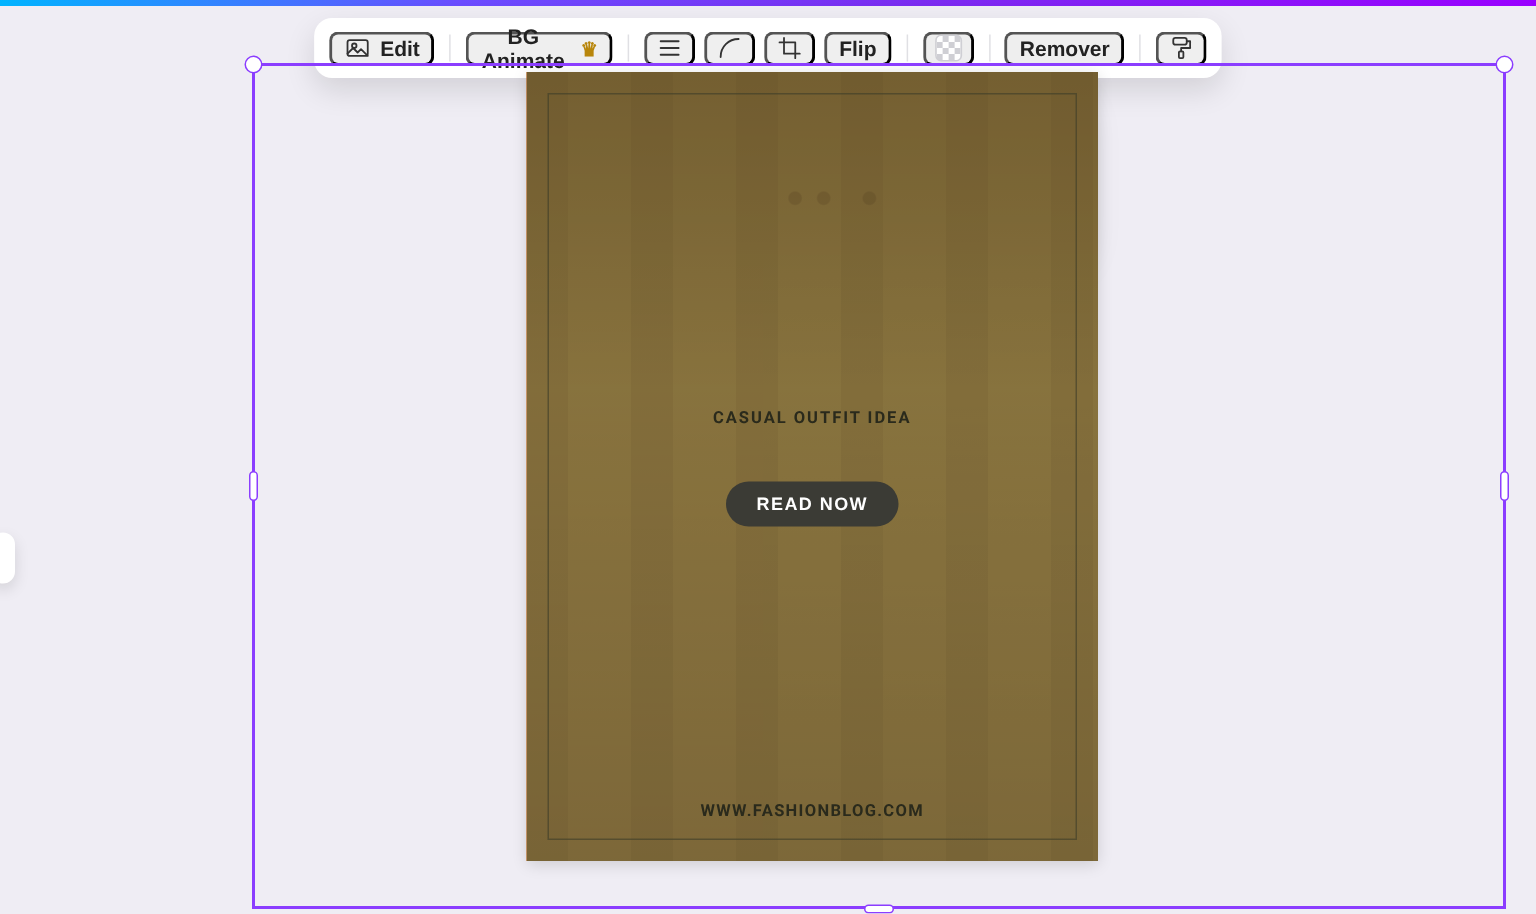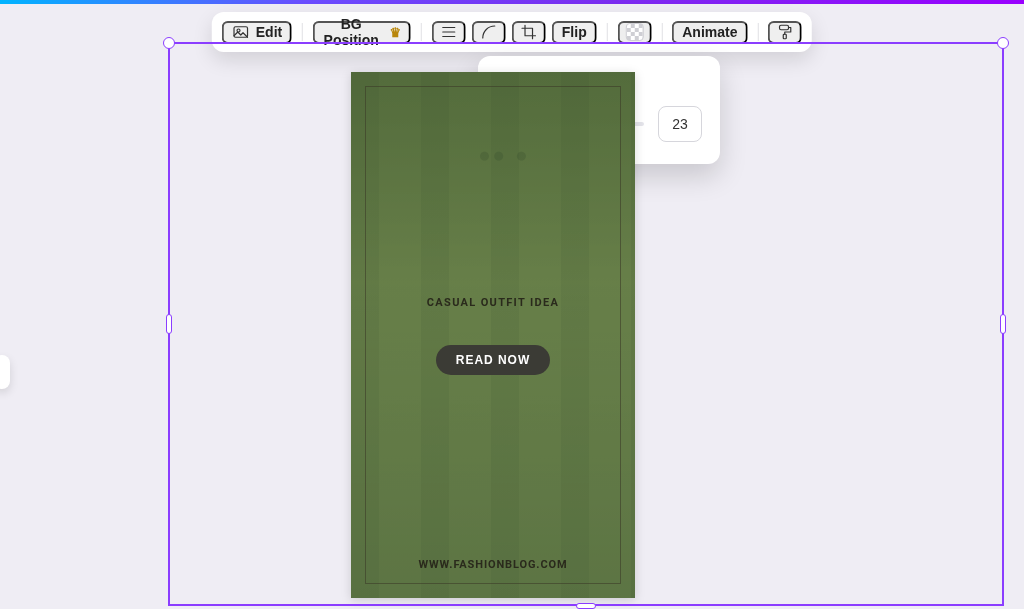--- a/index.html
+++ b/index.html
@@ -31,22 +31,22 @@
   .sel-side {
     position: absolute; width: 6px; height: 20px; background: #fff; border: 1.5px solid #8b3dff; border-radius: 3px;
     top: 50%; transform: translateY(-50%);
   }
   .sel-s-l { left: -4px; }
   .sel-s-r { right: -4px; }
   .sel-bot { position: absolute; left: 50%; bottom: -5px; transform: translateX(-50%); width: 20px; height: 6px; background: #fff; border: 1.5px solid #8b3dff; border-radius: 3px; }
 
   
   .design {
-    position: absolute; left: 351px; top: 72px; width: 284px; height: 526px;
-    background: #22c55e;
+    position: absolute; left: 351px; top: 48px; width: 381px; height: 526px;
+    background: #f97316;
     overflow: hidden;
     box-shadow: 0 2px 10px rgba(0,0,0,.15);
   }
   .design-bg {
     position: absolute; inset: 0;
     background:
       radial-gradient(circle at 52% 16%, rgba(0,0,0,.25) 0 4px, transparent 5px),
       radial-gradient(circle at 60% 16%, rgba(0,0,0,.25) 0 4px, transparent 5px),
       radial-gradient(circle at 47% 16%, rgba(0,0,0,.25) 0 4px, transparent 5px),
       linear-gradient(180deg, rgba(0,0,0,.35), rgba(0,0,0,.08) 40%, rgba(0,0,0,.35) 100%),
@@ -152,21 +152,21 @@
           <circle class="stroke" cx="9" cy="10" r="2"></circle>
           <path class="stroke" d="M3 17l5-5 4 4 3-3 6 6"></path>
         </svg>
     </span>
     <span>Edit</span>
   </button>
 
   <div class="tb-sep"></div>
 
   <button class="tb-item">
-    <span>BG Position</span>
+    <span>BG Animate</span>
     <span class="crown">♛</span>
   </button>
 
   <div class="tb-sep"></div>
 
   <button class="tb-item icon-only">
     <span>
       <svg class="icon" viewBox="0 0 24 24">
         <line class="stroke" x1="4" y1="6" x2="20" y2="6" stroke-width="3"></line>
         <line class="stroke" x1="4" y1="12" x2="20" y2="12" stroke-width="2"></line>
@@ -198,21 +198,21 @@
   <div class="tb-sep"></div>
 
   <button class="tb-item icon-only trans-active">
     <span class="checker"></span>
   </button>
 
   <div class="tb-sep"></div>
 
 
   <button class="tb-item active">
-    <span>Animate</span>
+    <span>Remover</span>
   </button>
 
   <div class="tb-sep"></div>
 
   <button class="tb-item icon-only magic">
     <span>
       <svg class="icon" viewBox="0 0 24 24">
         <rect class="stroke" x="5" y="3" width="12" height="6" rx="2"></rect>
         <path class="stroke" d="M17 6h3v6h-8v3"></path>
         <rect class="stroke" x="10" y="15" width="4" height="6" rx="1"></rect>

